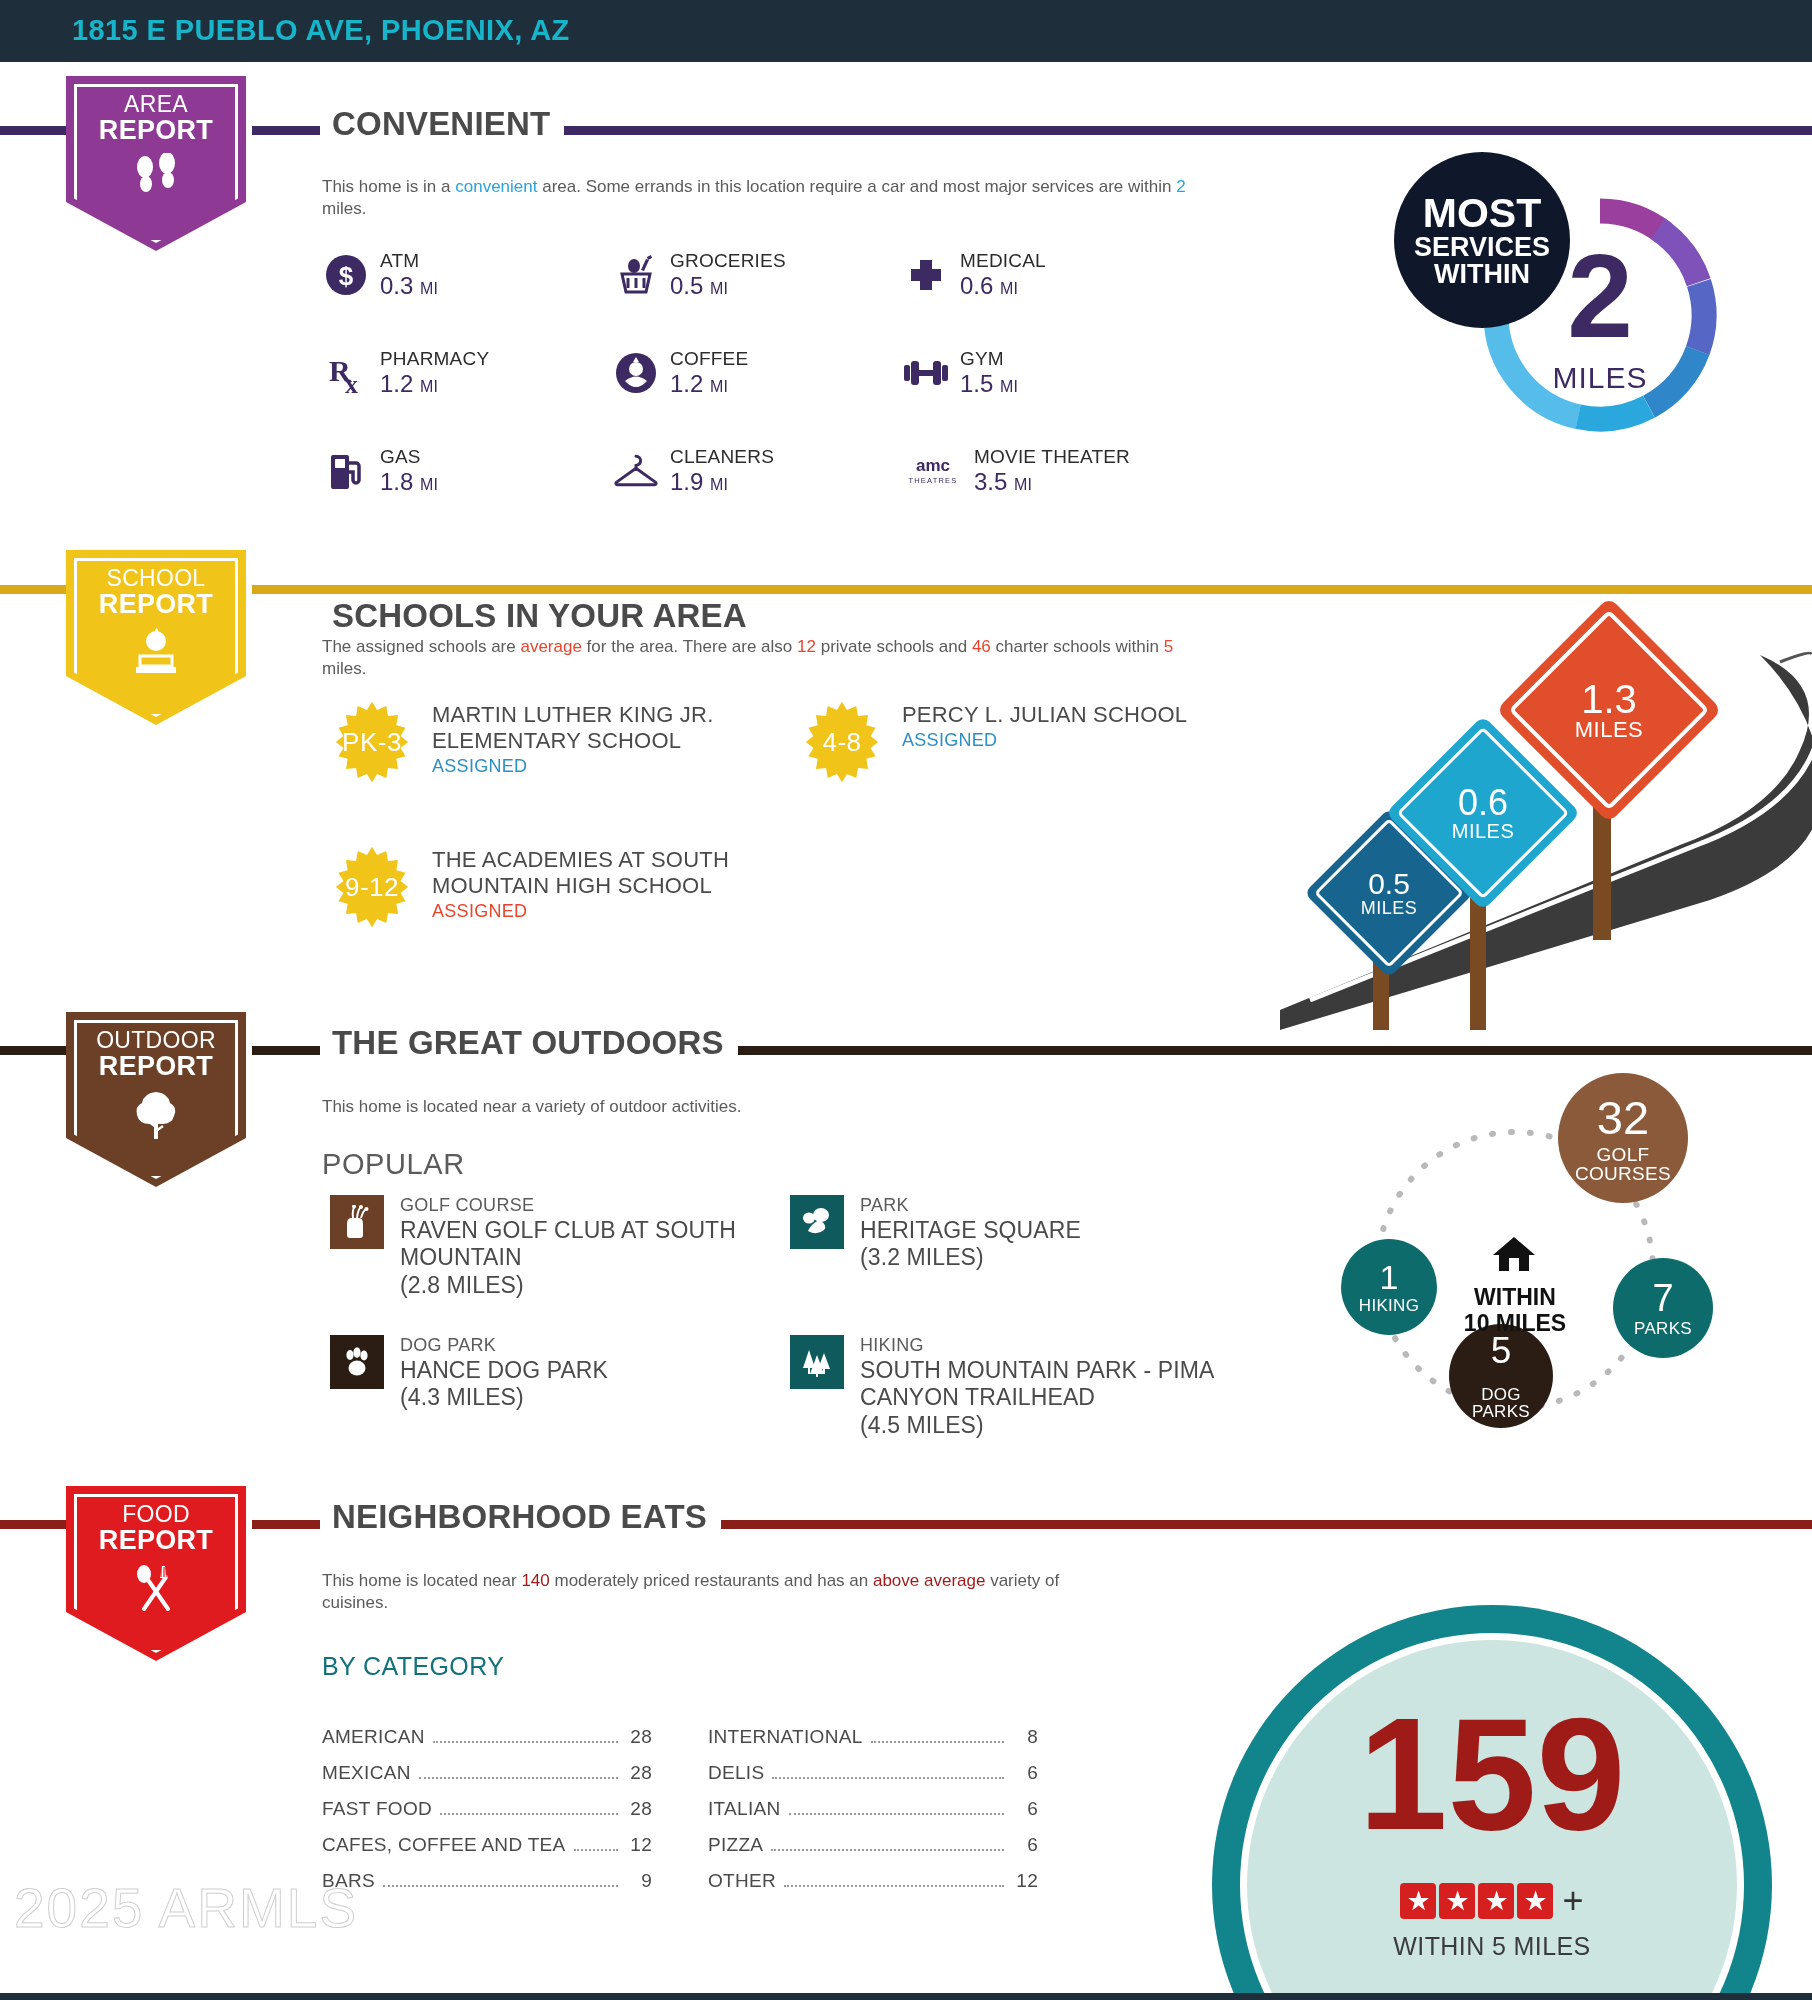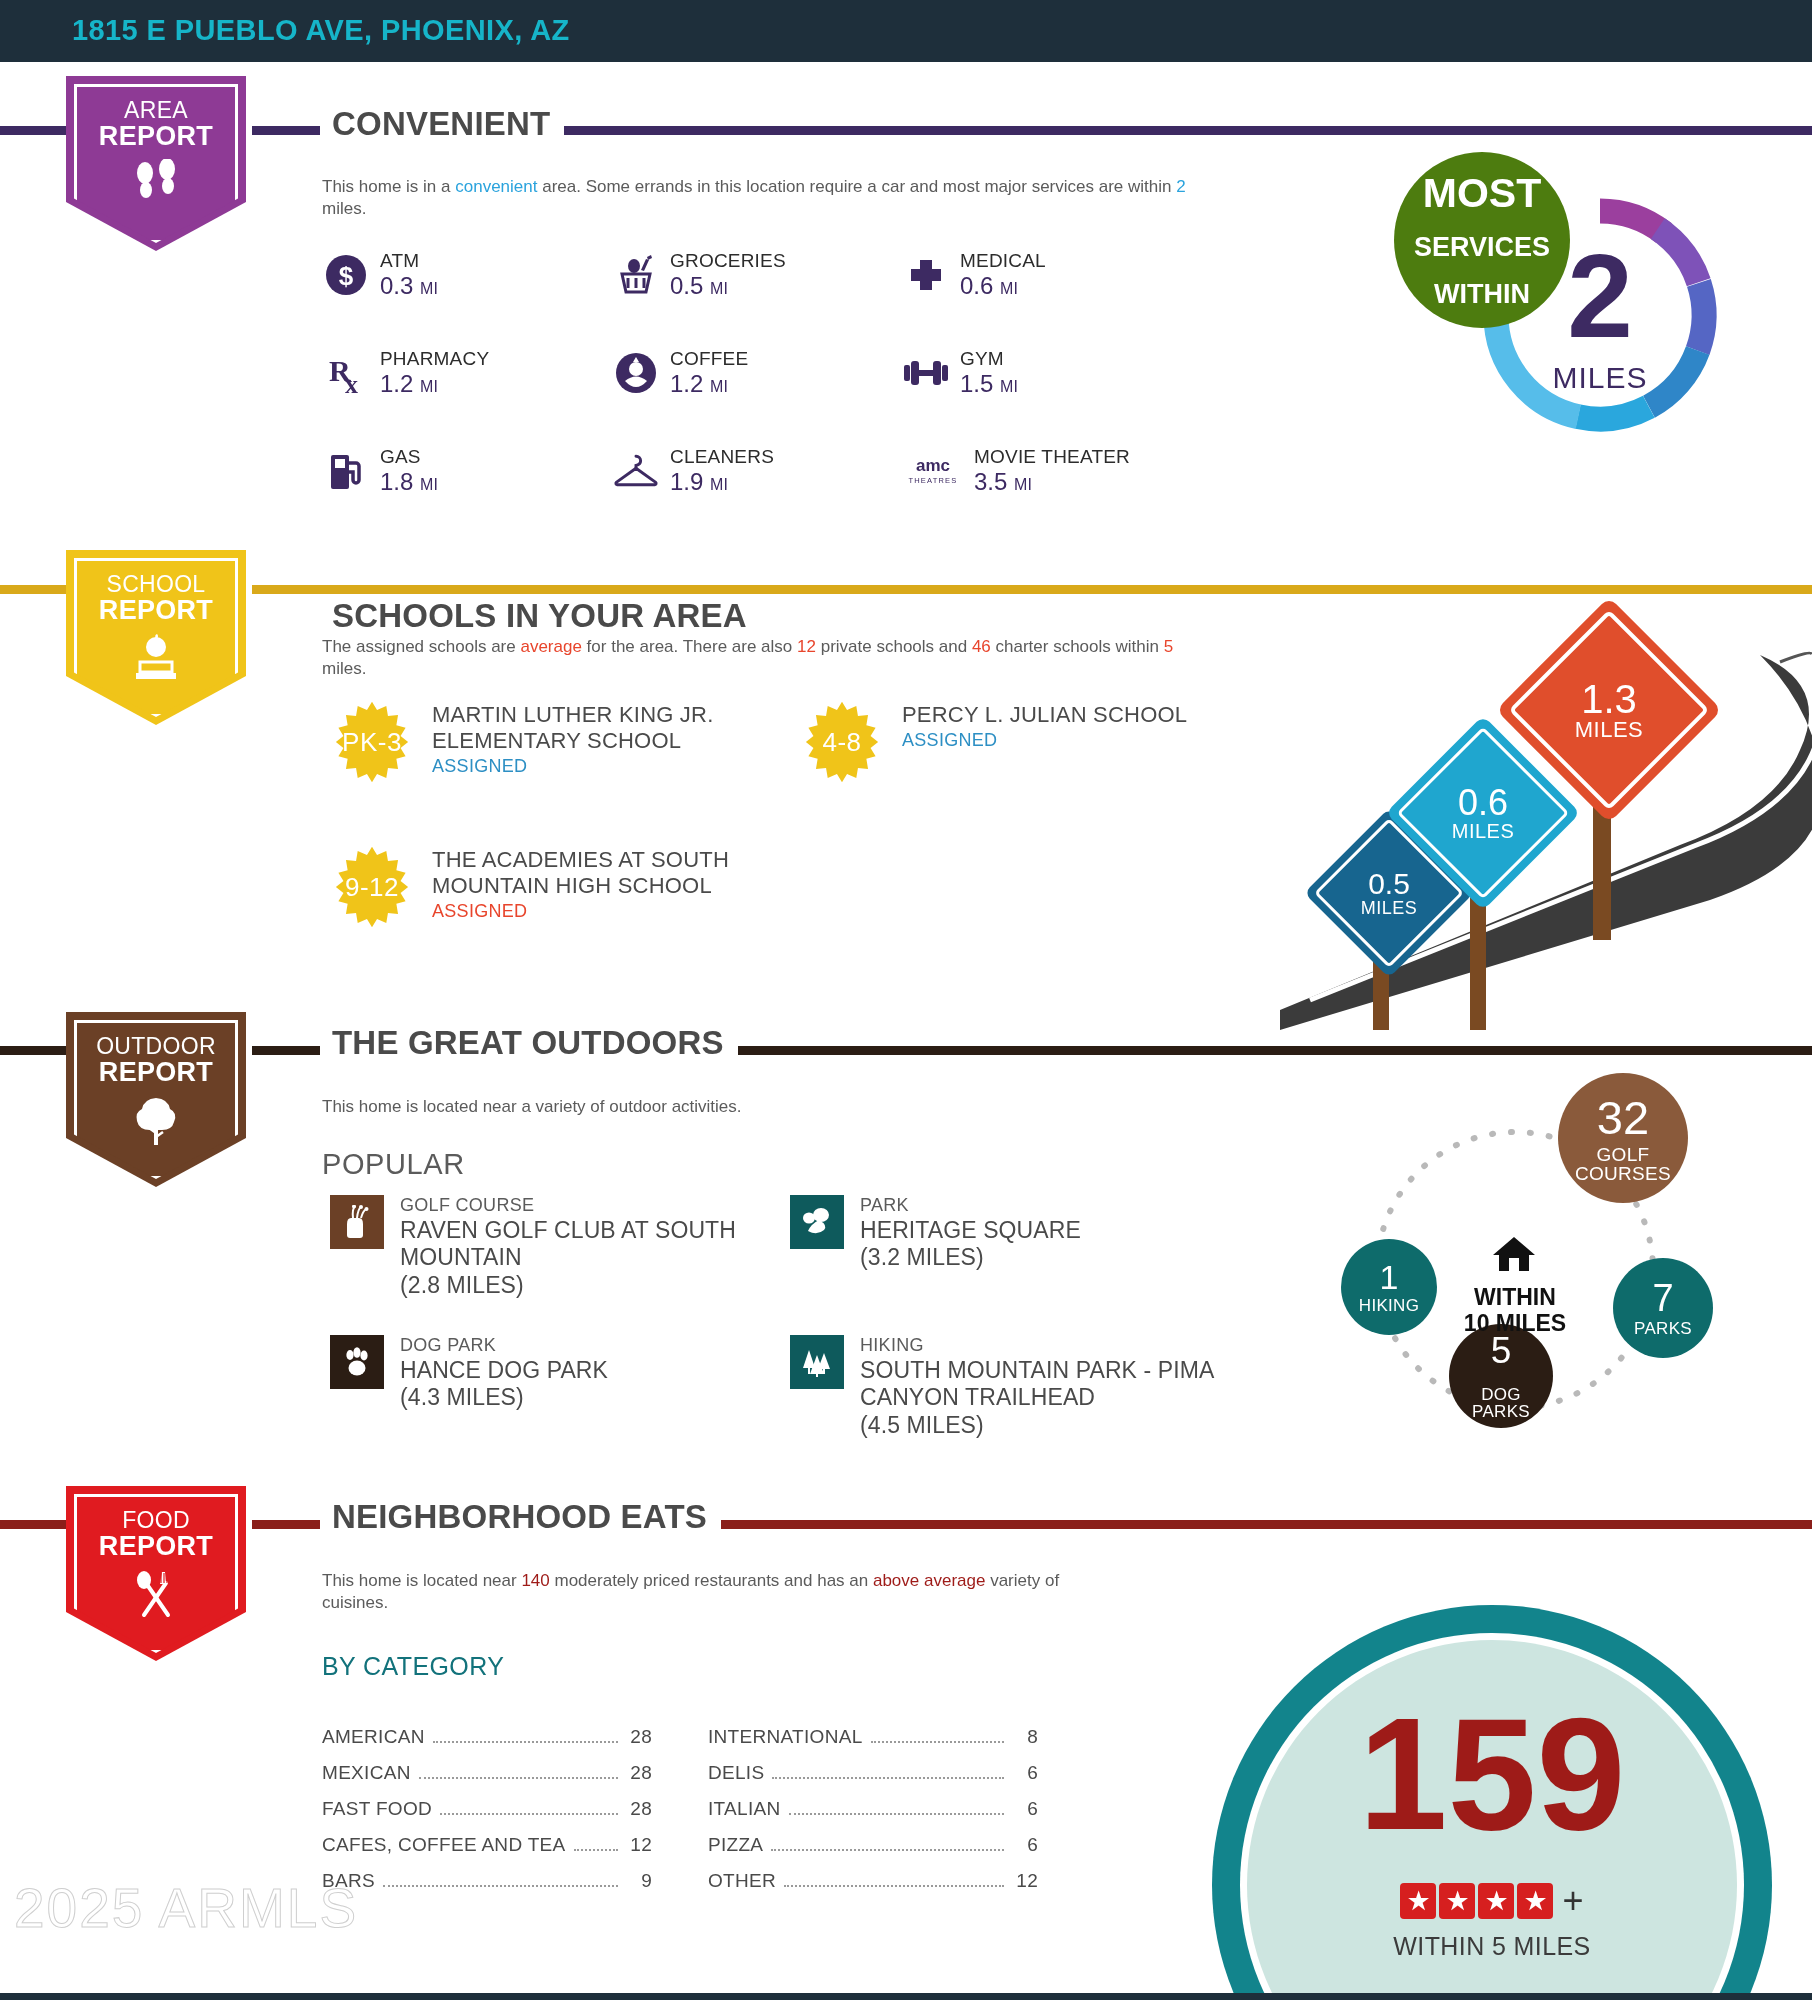--- a/index.html
+++ b/index.html
@@ -22,21 +22,21 @@
     color:#16b5c9; font-family:"Liberation Sans", sans-serif;
   }
   .rule { position:absolute; left:0; width:1812px; height:9px; }
   .rule-left { position:absolute; left:0; width:72px; height:9px; }
 
   
   .shield {
     position:absolute; width:180px; height:175px;
     clip-path: polygon(0 0, 100% 0, 100% 72%, 50% 100%, 0 72%);
     display:flex; flex-direction:column; align-items:center;
-    padding-top:22px;
+    padding-top:16px;
   }
   .shield .inner {
     position:absolute; left:8px; top:8px; width:164px; height:159px;
     clip-path: polygon(0 0, 100% 0, 100% 72%, 50% 100%, 0 72%);
   }
   .shield .t1, .shield .t2 {
     position:relative; z-index:3; color:#fff; letter-spacing:.3px;
     font-family:"Liberation Sans", sans-serif; line-height:1.05;
   }
   .shield .t1 { font-size:23px; }
@@ -62,23 +62,23 @@
   .amen .gl { width:48px; height:48px; display:flex; align-items:center; justify-content:center; color:#3d2a62; }
   .amen .tx { margin-left:10px; }
   .amen .nm { font-size:19px; color:#2c2c2c; letter-spacing:.2px; line-height:1.15; }
   .amen .ds { font-size:24px; color:#3d2a62; line-height:1.15; }
   .amen .ds .u { font-size:16px; }
 
   
   .donut-wrap { position:absolute; }
   .donut-badge {
     position:absolute; width:176px; height:176px; border-radius:50%;
-    background:#4d7c0f; color:#fff; display:flex; flex-direction:column;
+    background:#0f172a; color:#fff; display:flex; flex-direction:column;
     align-items:center; justify-content:center; z-index:5;
-    font-weight:bold; line-height:1.0; text-align:center;gap:20px;
+    font-weight:bold; line-height:1.0; text-align:center;
   }
   .donut-badge .l1 { font-size:41px; }
   .donut-badge .l2 { font-size:27px; }
   .donut-badge .l3 { font-size:27px; }
   .donut-num {
     position:absolute; color:#3d2a62; font-weight:bold;
     font-size:118px; line-height:.9; text-align:center; width:100%;
   }
   .donut-mi {
     position:absolute; color:#3d2a62; font-size:30px;

